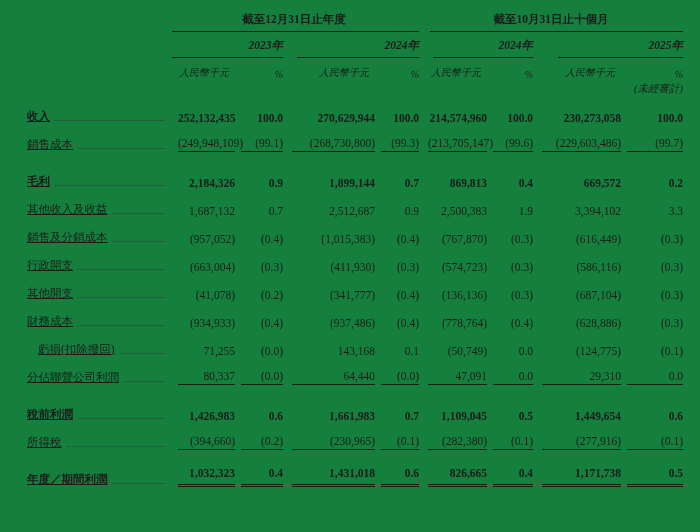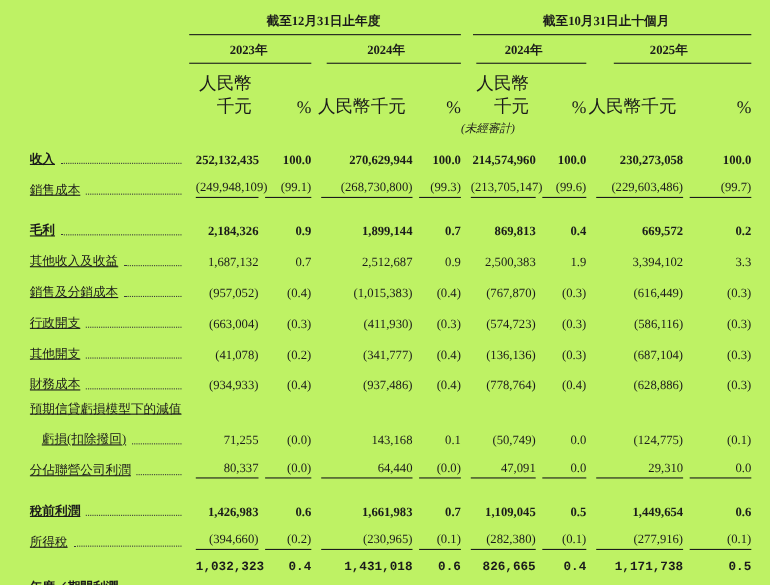--- a/index.html
+++ b/index.html
@@ -1,19 +1,19 @@
 <!DOCTYPE html>
 <html><head>
 <meta charset="utf-8">
 <style>
   html,body{margin:0;padding:0;background:#ffffff;}
   #page{
     position:relative;
     width:700px;height:532px;
-    background:#bef264;
+    background:#15803d;
     color:#1b1b1b;
     font-family:"Liberation Serif","DejaVu Serif",serif;
     font-size:11.5px;
     overflow:hidden;
   }
   table.fin{
     border-collapse:collapse;
     table-layout:fixed;
     width:656px;
     margin:12px 13px 0 27px;
@@ -23,44 +23,44 @@
   col.c-a2{width:92px;}  col.c-p2{width:44px;}
   col.c-a3{width:68px;}  col.c-p3{width:46px;}
   col.c-a4{width:88px;}  col.c-p4{width:62px;}
   th,td{padding:0;vertical-align:bottom;font-weight:normal;}
 
   
   .grp-title{ text-align:center; font-weight:bold; font-size:11.5px; padding-bottom:3px;}
   .grp-rule div{border-bottom:1.2px solid #1b1b1b;height:1px;}
   .grp-rule .g1{margin-left:3px;}
   .grp-rule .g2{margin-left:11px;}
-  .yr-row th{text-align:center;font-weight:bold;padding:6px 0 3px 0;font-size:11.5px;}
+  .yr-row th{text-align:right;font-weight:bold;padding:6px 0 3px 0;font-size:11.5px;font-style:italic;}
   .yr-rule div{border-bottom:1.2px solid #1b1b1b;height:1px;}
   .yr-rule .y1{margin-left:3px;}
   .yr-rule .y2{margin-left:14px;}
   .yr-rule .y3{margin-left:14px;}
   .yr-rule .y4{margin-left:25px;}
-  .unit-row td{ text-align:right; padding:8px 0 1px 0; font-size:16px;}
+  .unit-row td{ text-align:right; font-style:italic; padding:8px 0 1px 0; font-size:10px;}
   .unit-row td.u-amt{padding-right:6px;}
-  .unaudited td{ text-align:left; font-style:italic; font-size:10.5px; padding:1px 0 0 0;}
+  .unaudited td{ text-align:right; font-style:italic; font-size:10.5px; padding:1px 0 0 0;}
 
   
   tr.data td{height:28px;}
   tr.cont td{height:22px;}
   tr.gap-above td{padding-top:9px;}
   .labelcell{overflow:hidden;}
   .labelwrap{display:flex;align-items:flex-end;}
   .labelwrap .txt{white-space:nowrap;text-decoration:underline;}
   .labelwrap .leader{flex:1;border-bottom:1.6px dotted #3a3a3a;margin:0 4px 3px 5px;min-width:6px;}
   .labelwrap.indent{padding-left:11px;}
   .ci{text-align:right;margin-left:9px;white-space:nowrap;}
   td.pct .ci{margin-left:6px;}
   tr.bold td, tr.bold .ci{font-weight:bold;}
   tr.u-single td.val .ci{border-bottom:1.2px solid #1b1b1b;padding-bottom:2px;}
-  tr.u-double td.val .ci{border-bottom:3px double #1b1b1b;padding-bottom:16px;font-family:Liberation Mono, monospace;}
+  tr.u-double td.val .ci{border-bottom:3px double #1b1b1b;padding-bottom:5px;}
 </style>
 </head>
 <body>
 
 <div id="page">
   <table class="fin">
     <colgroup>
       <col class="c-label">
         <col class="c-a1">
         <col class="c-p1">
@@ -374,35 +374,20 @@
           <td class="pct val">
             <div class="ci">(0.4)</div>
           </td>
           <td class="amt val">
             <div class="ci">(628,886)</div>
           </td>
           <td class="pct val">
             <div class="ci">(0.3)</div>
           </td>
         </tr>
-        <tr class="data cont">
-          <td class="labelcell">
-            <div class="labelwrap">
-              <span class="txt">預期信貸虧損模型下的減值</span>
-            </div>
-          </td>
-          <td class="amt"></td>
-          <td class="pct"></td>
-          <td class="amt"></td>
-          <td class="pct"></td>
-          <td class="amt"></td>
-          <td class="pct"></td>
-          <td class="amt"></td>
-          <td class="pct"></td>
-        </tr>
         <tr class="data">
           <td class="labelcell">
             <div class="labelwrap indent">
               <span class="txt">虧損(扣除撥回)</span>
               <span class="leader"></span>
             </div>
           </td>
           <td class="amt val">
             <div class="ci">71,255</div>
           </td>

